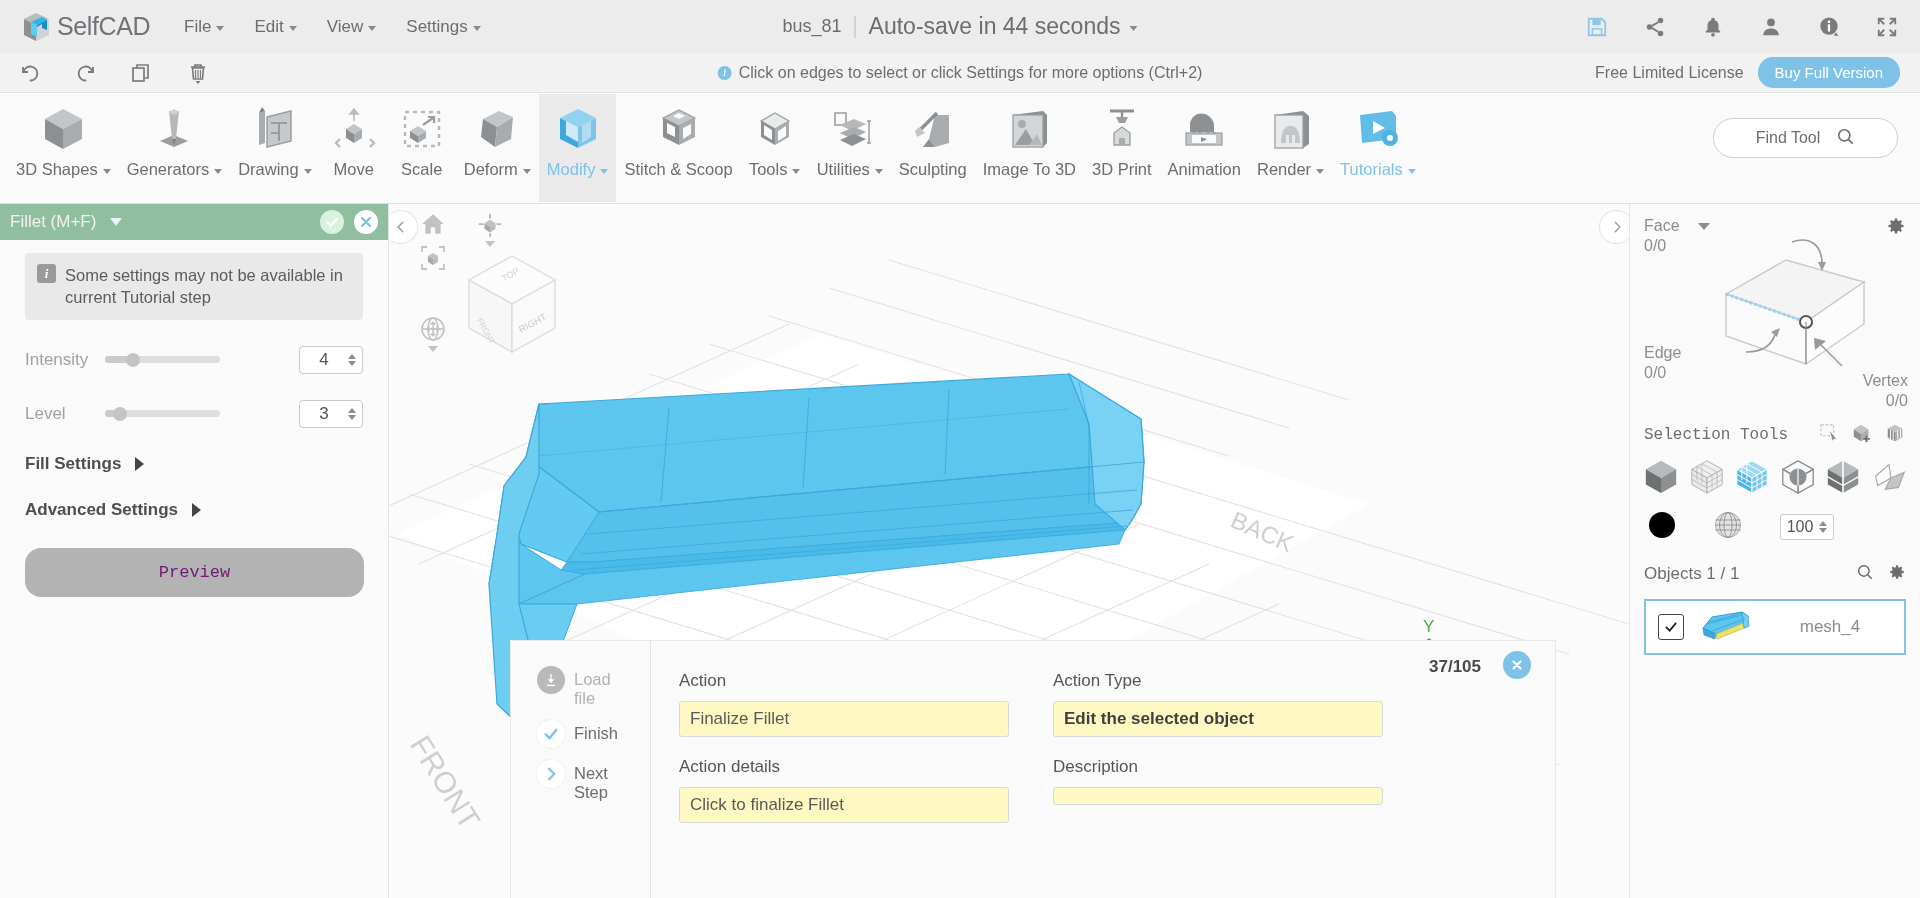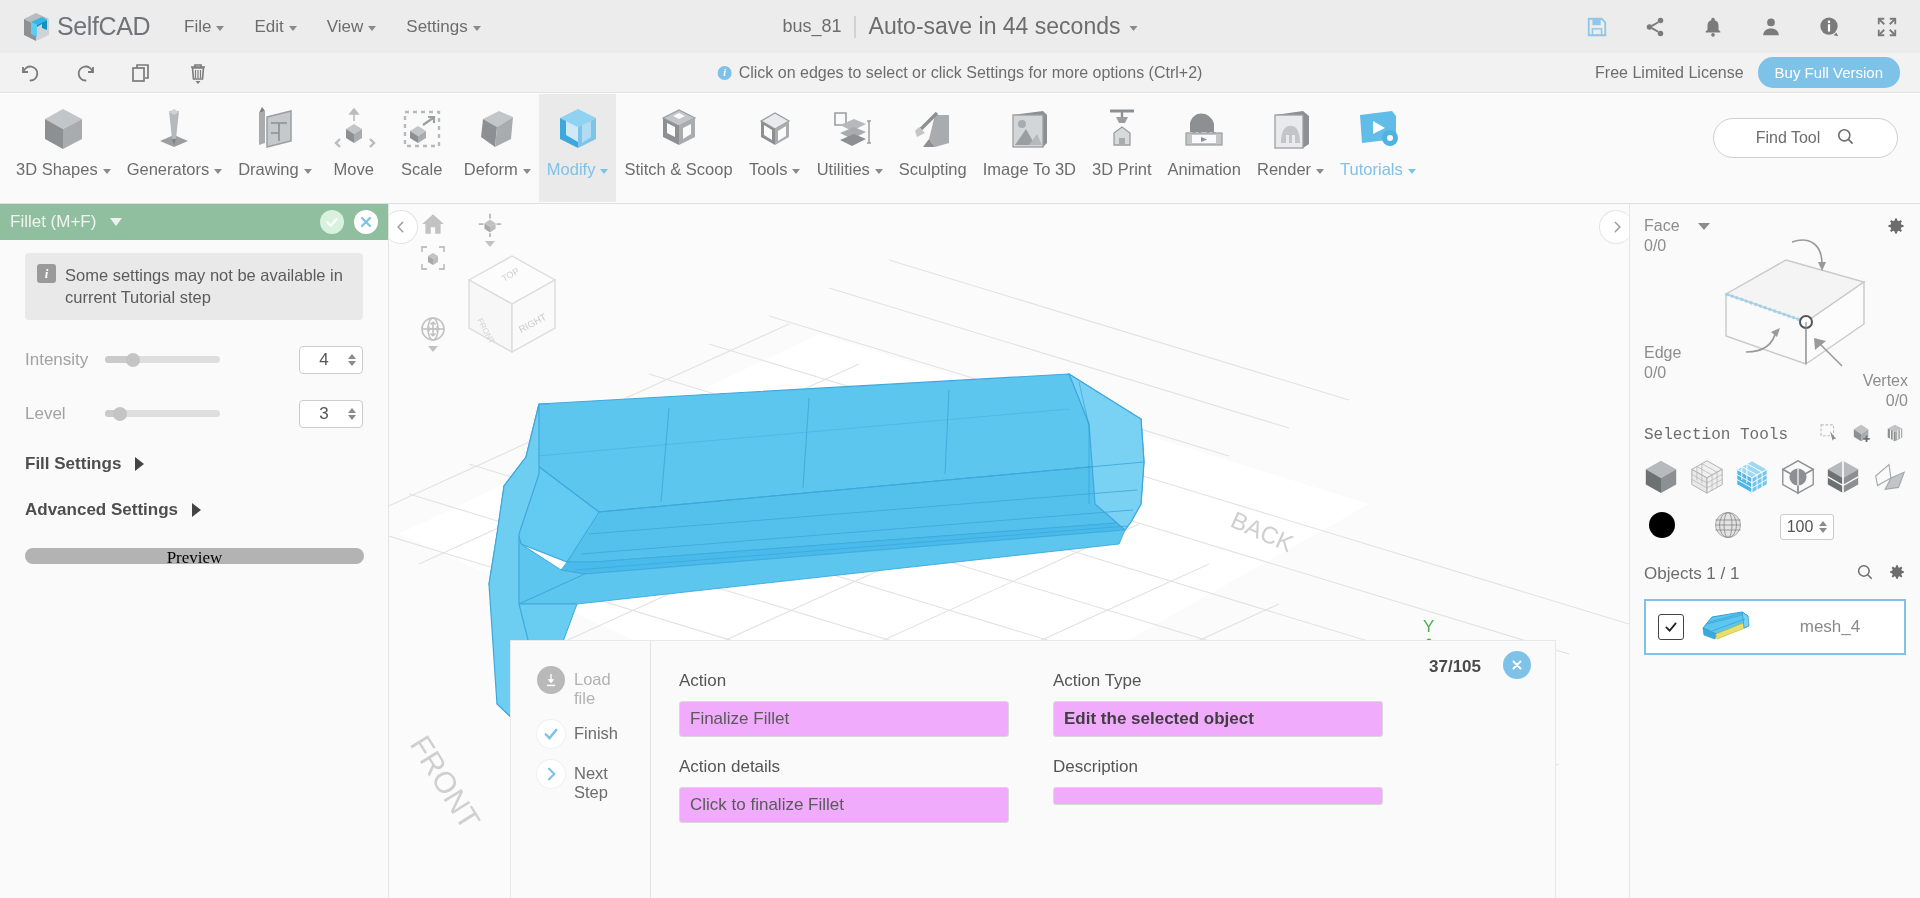--- a/index.html
+++ b/index.html
@@ -116,22 +116,22 @@
   .spin { display:flex; flex-direction:column; gap:2px; margin-right:6px;}
   .spin i { width:0;height:0;border-left:4px solid transparent;border-right:4px solid transparent; display:block;}
   .spin i.u { border-bottom:5px solid #8b8b8b;}
   .spin i.d { border-top:5px solid #8b8b8b;}
   .sect {
     margin:26px 25px 0 25px; display:flex; align-items:center; gap:14px; cursor:pointer;
   }
   .sect .st { font-size:17px; color:#4e4e4e; font-weight:bold;}
   .tri-r { width:0;height:0;border-top:7px solid transparent;border-bottom:7px solid transparent;border-left:9px solid #444;}
   .preview-btn {
-    margin:28px 25px 0 25px; width:339px; height:16px; border:none; border-radius:16px;
-    background:#b3b3b3; color:#000000; font-size:17px; cursor:pointer; font-family:Liberation Serif, serif;
+    margin:28px 25px 0 25px; width:339px; height:49px; border:none; border-radius:16px;
+    background:#b3b3b3; color:#701a75; font-size:17px; cursor:pointer; font-family:Liberation Mono, monospace;
   }
 
   
   .viewport {
     position:absolute; top:204px; left:389px; width:1240px; height:694px;
     background:#fbfbfb; overflow:hidden;
   }
   .vp-collapse {
     position:absolute; left:-5px; top:6px; width:34px;height:34px;border-radius:50%;
     background:#fff; border:1px solid #e3e3e3; border-left:none;
@@ -156,21 +156,21 @@
     border-right:1px solid #e2e2e2; padding-top:25px;
   }
   .tstep { display:flex; align-items:flex-start; gap:9px; padding:0 0 0 26px; margin-bottom:12px; cursor:pointer;}
   .tstep .bub { width:28px;height:28px;border-radius:50%;display:flex;align-items:center;justify-content:center;flex:none;}
   .tstep .nm { font-size:16.5px; line-height:1.15; max-width:58px; color:#6d6d6d; padding-top:4px;}
   .tstep.dim .nm { color:#b2b2b2; }
   .tut-body { position:absolute; left:140px; top:0; right:0; bottom:0; display:flex; padding:30px 0 0 28px; }
   .tcol { width:330px; margin-right:44px;}
   .tlabel { font-size:17px; color:#555; margin-bottom:10px;}
   .tfield {
-    width:100%; height:36px; border:1px solid #d9d9d9; border-radius:3px; background:#f0abfc;
+    width:100%; height:36px; border:1px solid #d9d9d9; border-radius:3px; background:#fef9c3;
     display:flex; align-items:center; padding:0 10px; font-size:17px; color:#5a5a5a;
   }
   .tfield.bold { font-weight:bold; color:#3f3f3f; }
   .tfield.empty { height:18px; }
   .tut-count { position:absolute; right:74px; top:16px; font-size:17px; font-weight:bold; color:#4a4a4a;}
   .tut-close { position:absolute; right:24px; top:10px; width:28px;height:28px;border-radius:50%;
     background:#7ec2e8; display:flex;align-items:center;justify-content:center; cursor:pointer;}
 
   
   .rightpanel {

